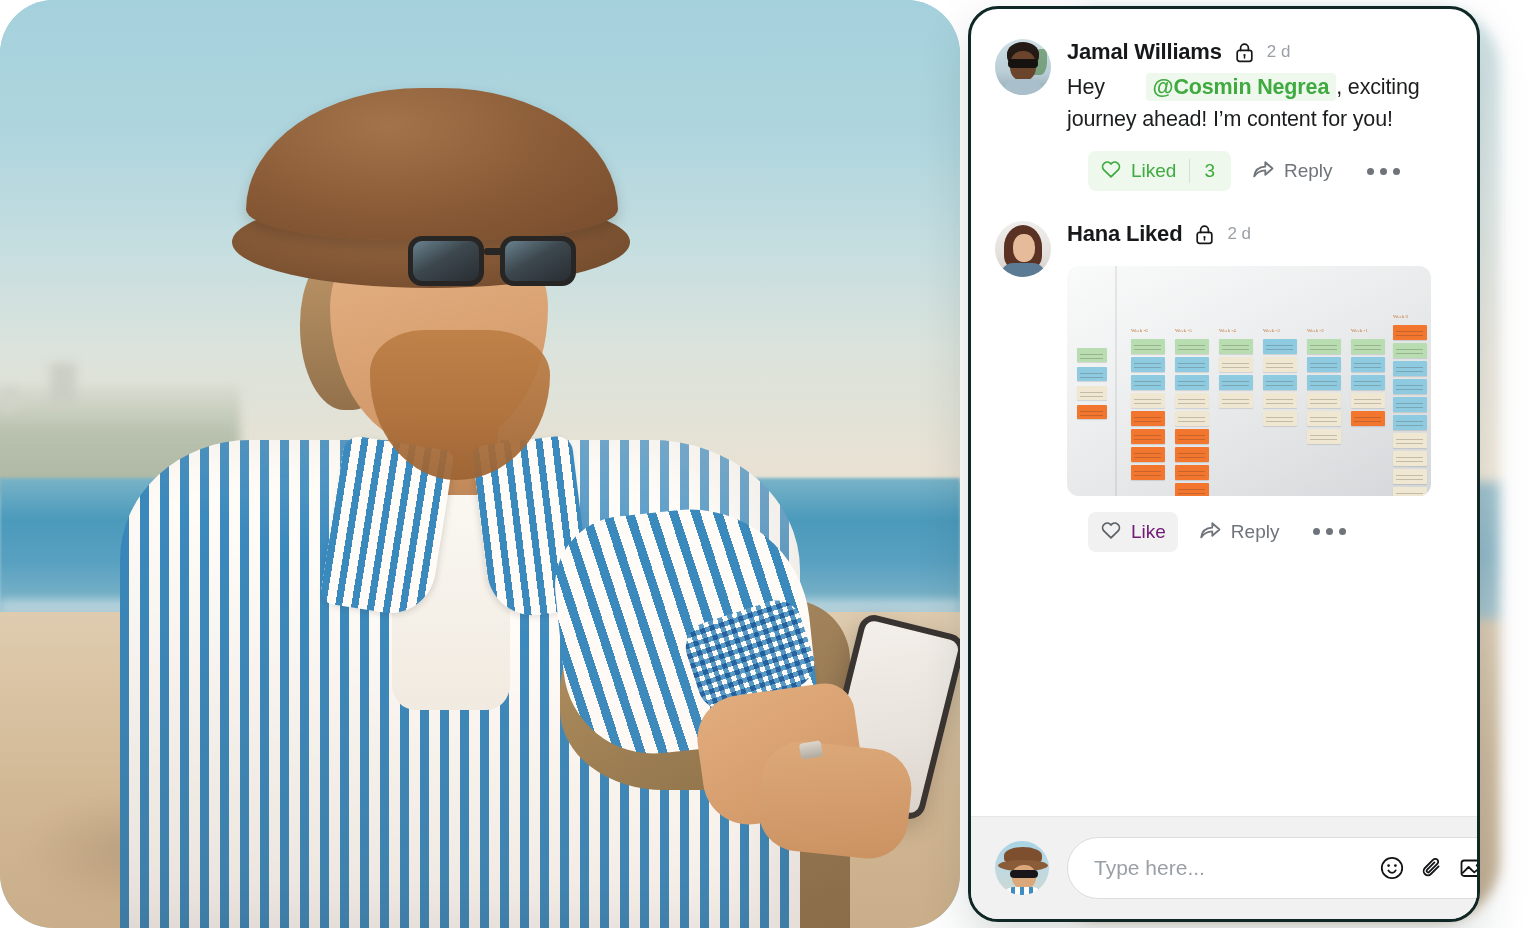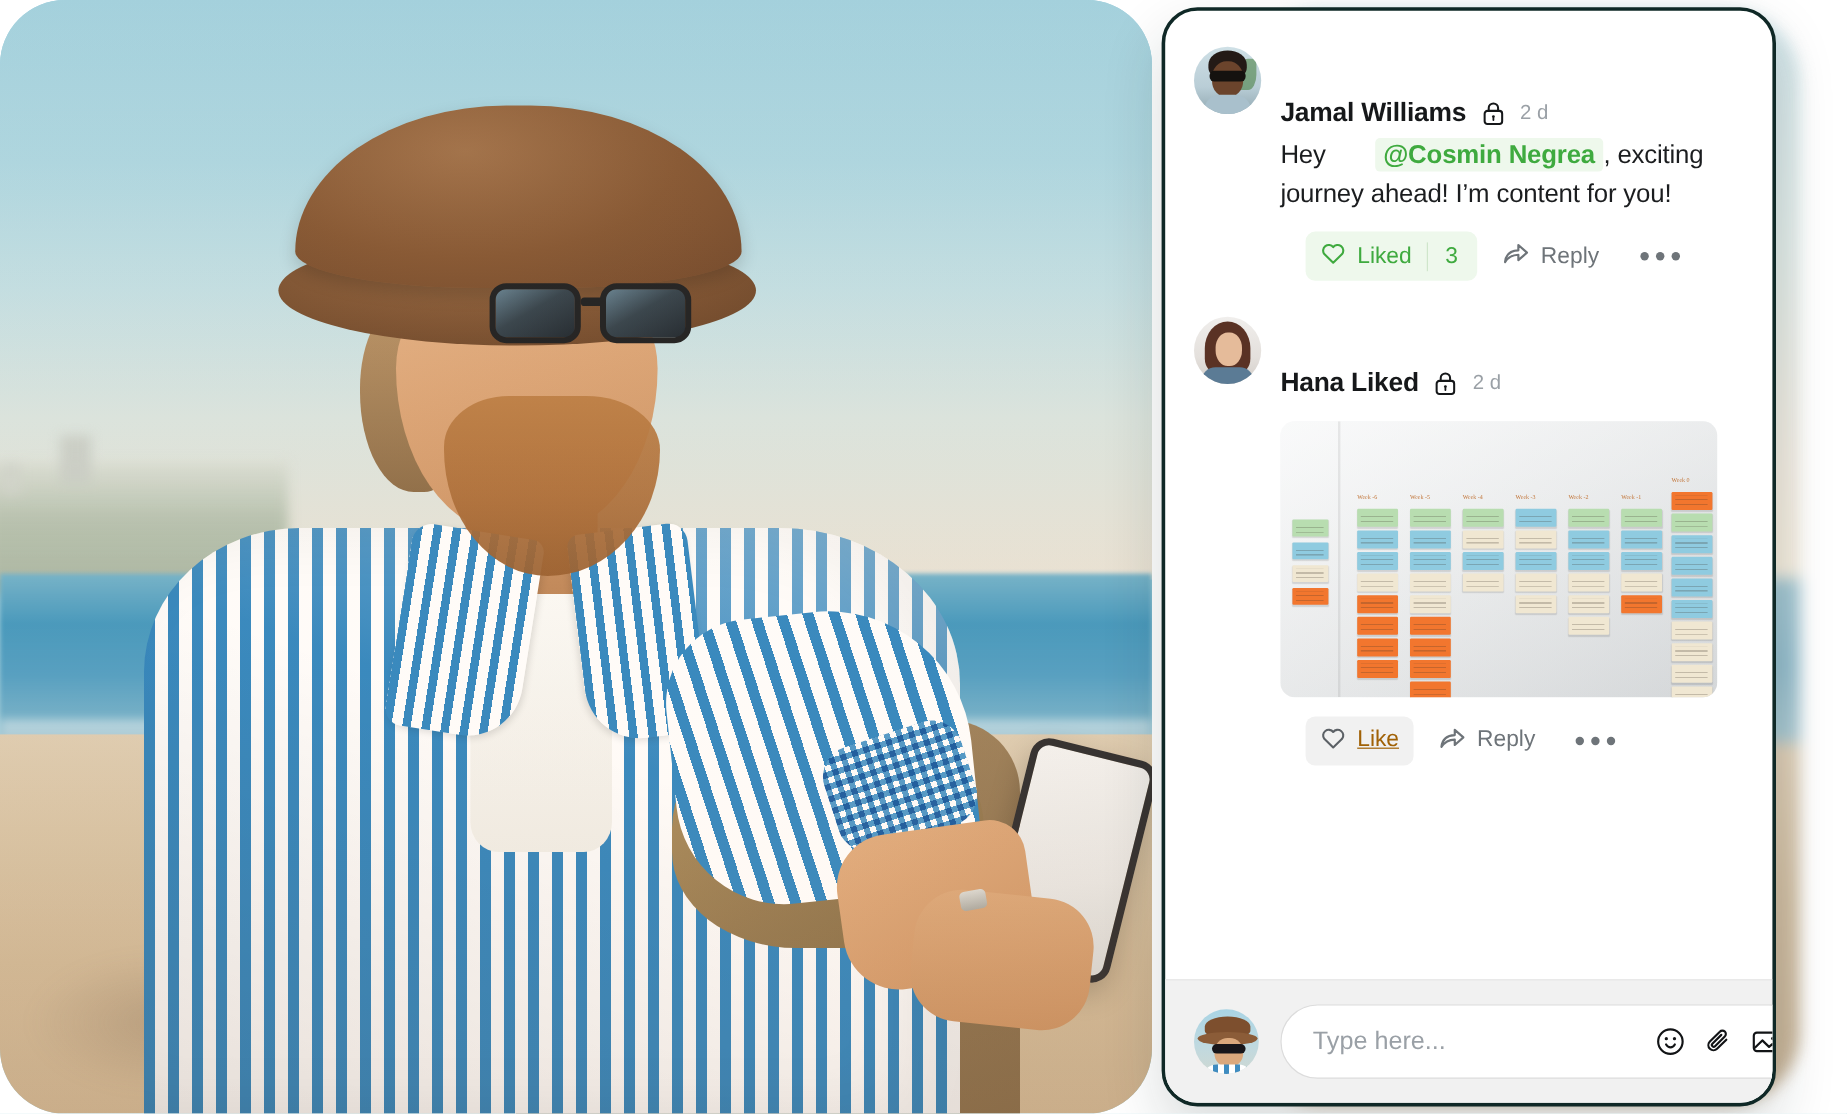--- a/index.html
+++ b/index.html
@@ -267,21 +267,21 @@
   .av-me { background: linear-gradient(180deg,#a9d4e4 0%,#bfd9e0 55%,#cfd8d2 100%); }
   .av-me .hat { position:absolute; left:9px; top:6px; width:38px; height:17px; border-radius:50% 50% 30% 30%; background:#7d4f2e; }
   .av-me .brim { position:absolute; left:3px; top:19px; width:50px; height:11px; border-radius:50%; background:#8b5c38; }
   .av-me .face { position:absolute; left:17px; top:24px; width:24px; height:24px; border-radius:46%; background:#dba87c; }
   .av-me .sung { position:absolute; left:15px; top:29px; width:28px; height:8px; border-radius:4px; background:#18161a; }
   .av-me .body { position:absolute; left:7px; top:46px; width:42px; height:14px; border-radius:12px 12px 0 0;
                  background-image:repeating-linear-gradient(90deg,#3f8cc0 0 4px,#ffffff 4px 9px); }
 
   .cbody { flex: 1 1 auto; min-width: 0; }
 
-  .chead { display: flex; align-items: center; gap: 13px; margin-bottom: 7px; margin-top: 42px; }
+  .chead { display: flex; align-items: center; gap: 13px; margin-bottom: 7px; }
   .cname {
     font-size: 22px; font-weight: 700; color: #16181a; letter-spacing: -.2px;
     line-height: 1.2;
   }
   .lock-icon { display:inline-flex; align-items:center; color:#16181a; }
   .ctime { font-size: 17px; color: #9aa0a6; }
 
   .ctext {
     font-size: 21.5px; line-height: 1.46; color: #1b1d1f; letter-spacing: -.15px;
   }
@@ -299,21 +299,21 @@
     display: inline-flex; align-items: center; gap: 9px;
     font-size: 19px; color: #6e7479;
     background: transparent;
     border: none;
     border-radius: 8px;
     padding: 7px 12px;
     cursor: pointer;
     font-family: inherit;
   }
   .btn.liked { background: #eef8ec; color: #3faa3f; padding-right: 0; }
-  .btn.like-plain { background: #f1f1f1; color: #a16207; text-decoration: underline; }
+  .btn.like-plain { background: #f1f1f1; color: #701a75; }
   .like-count {
     font-size: 19px; color: #3faa3f;
     border-left: 1px solid #cfe6cb;
     padding: 0 16px 0 14px;
     margin-left: 4px;
     line-height: 1.25;
   }
   .dots {
     display: inline-flex; gap: 6px; align-items: center;
     padding: 10px 14px; cursor: pointer; background: transparent; border: none;

